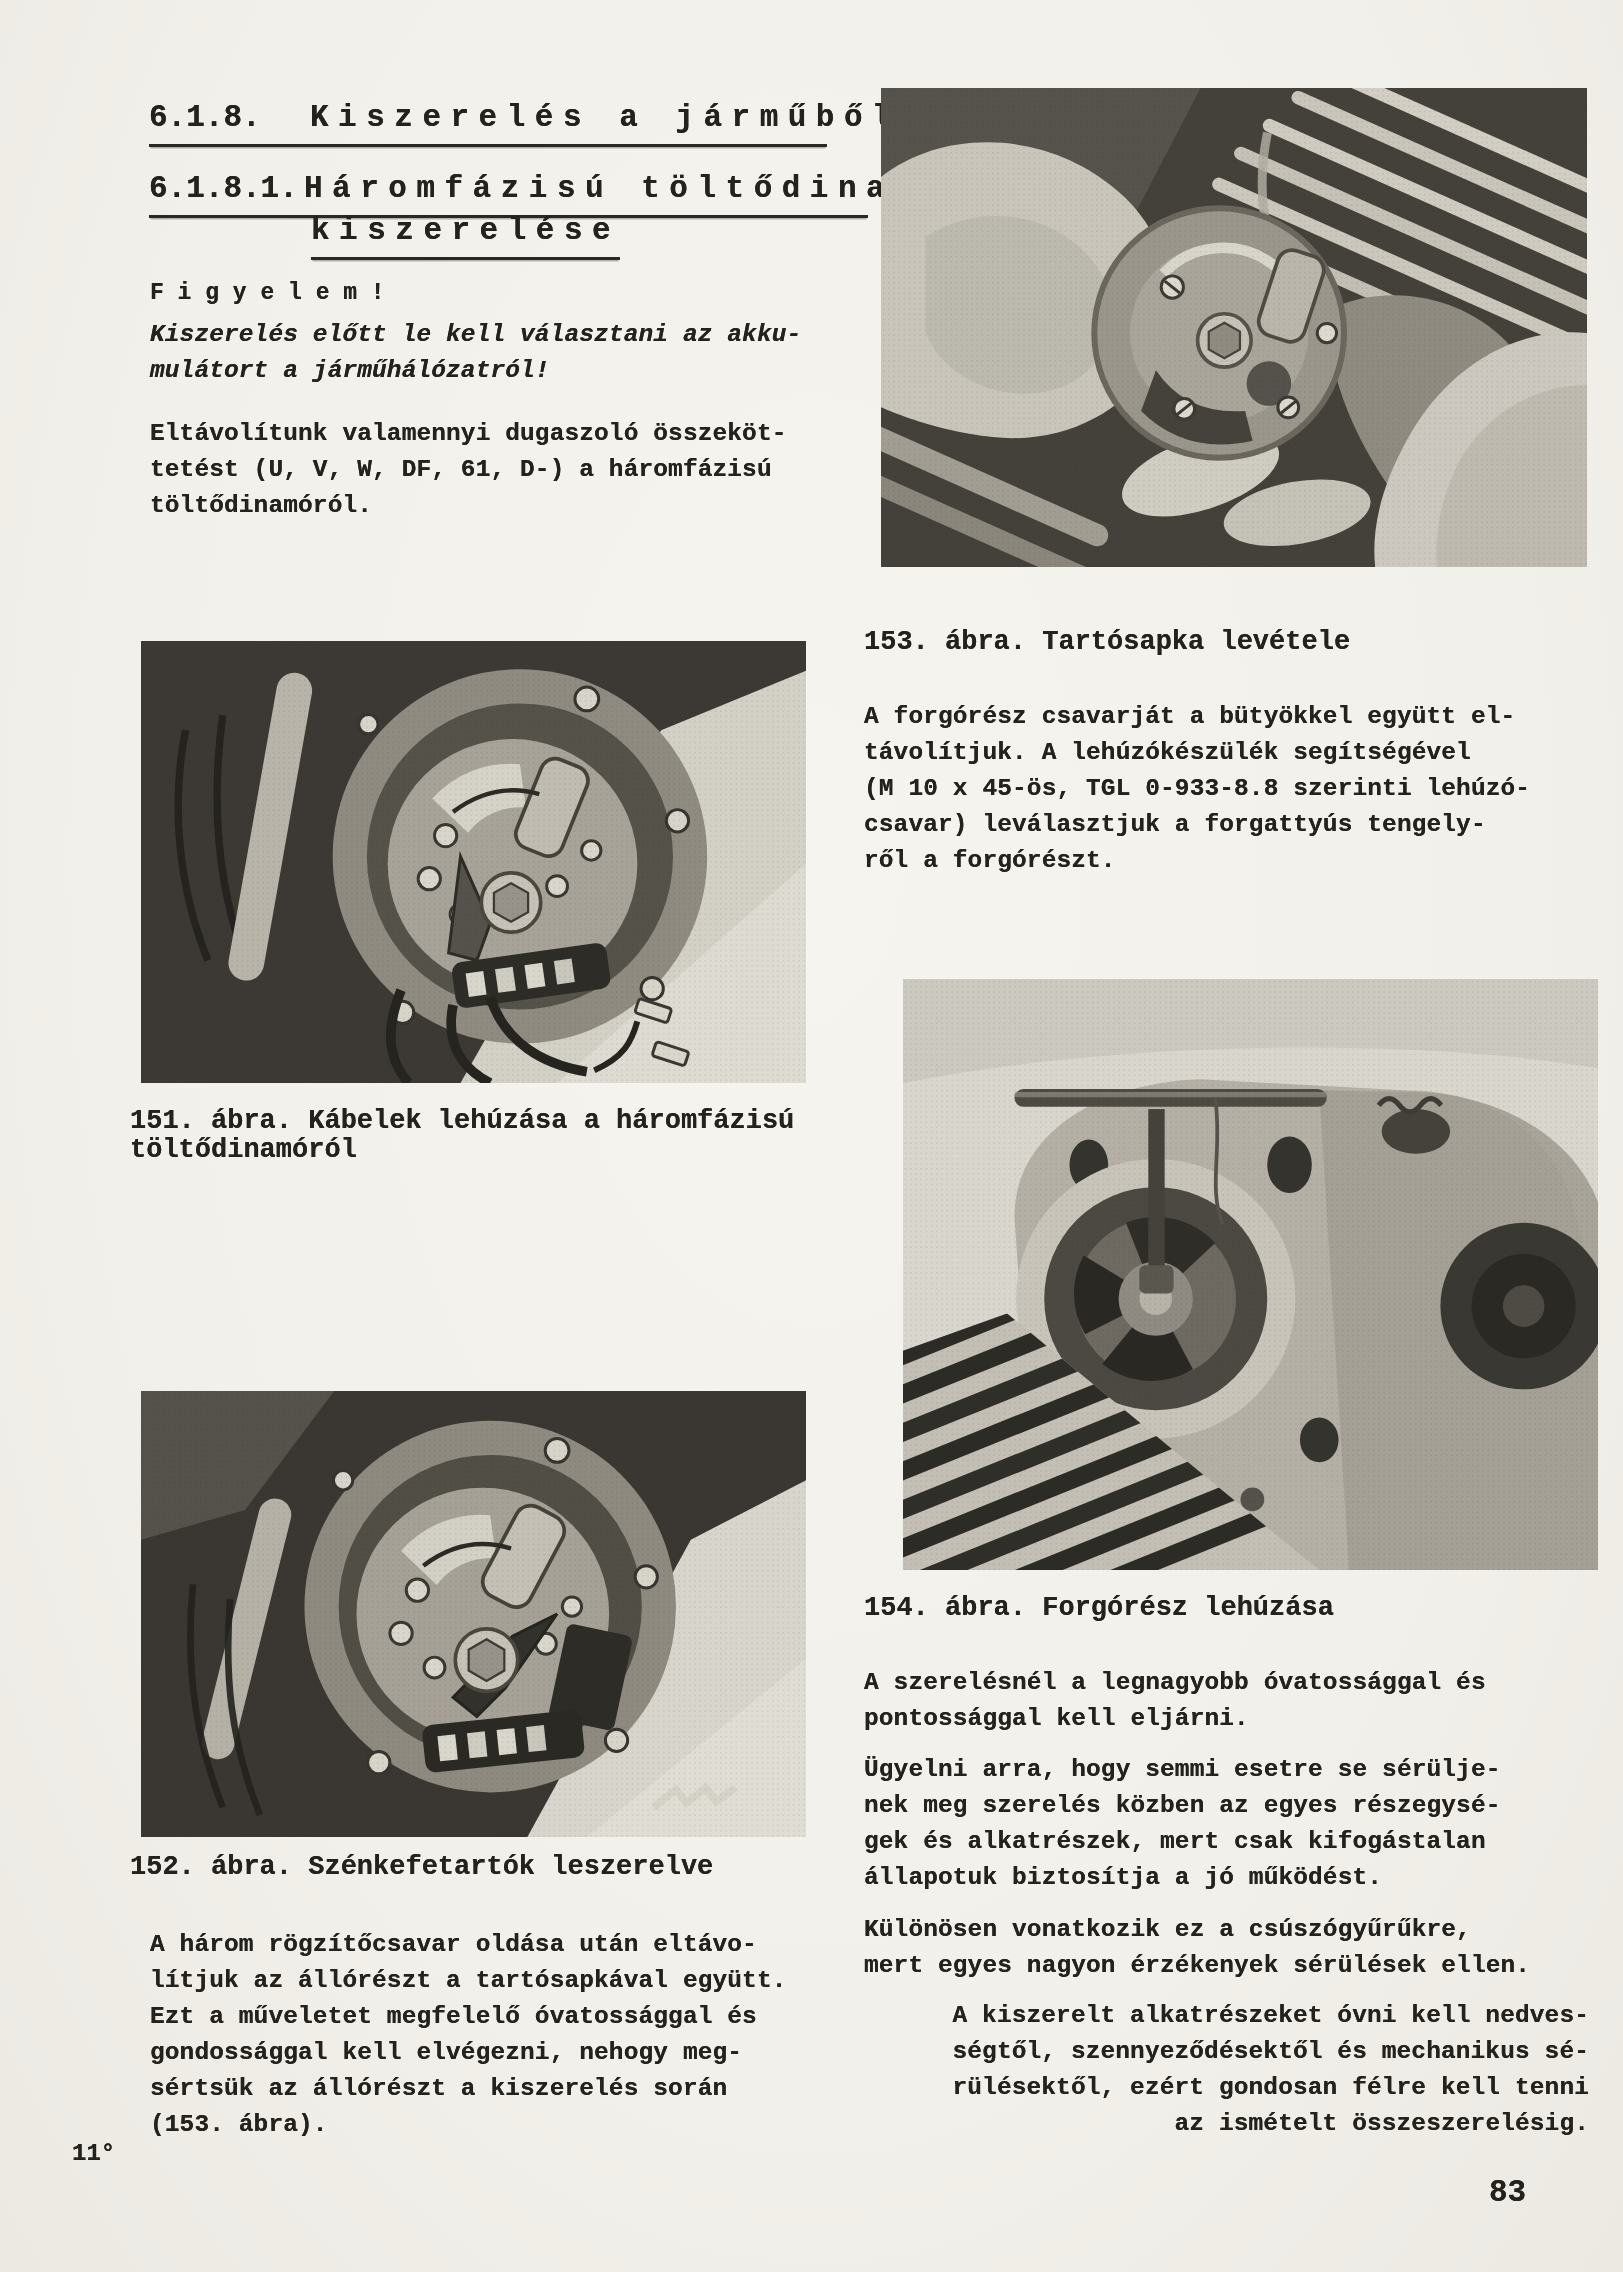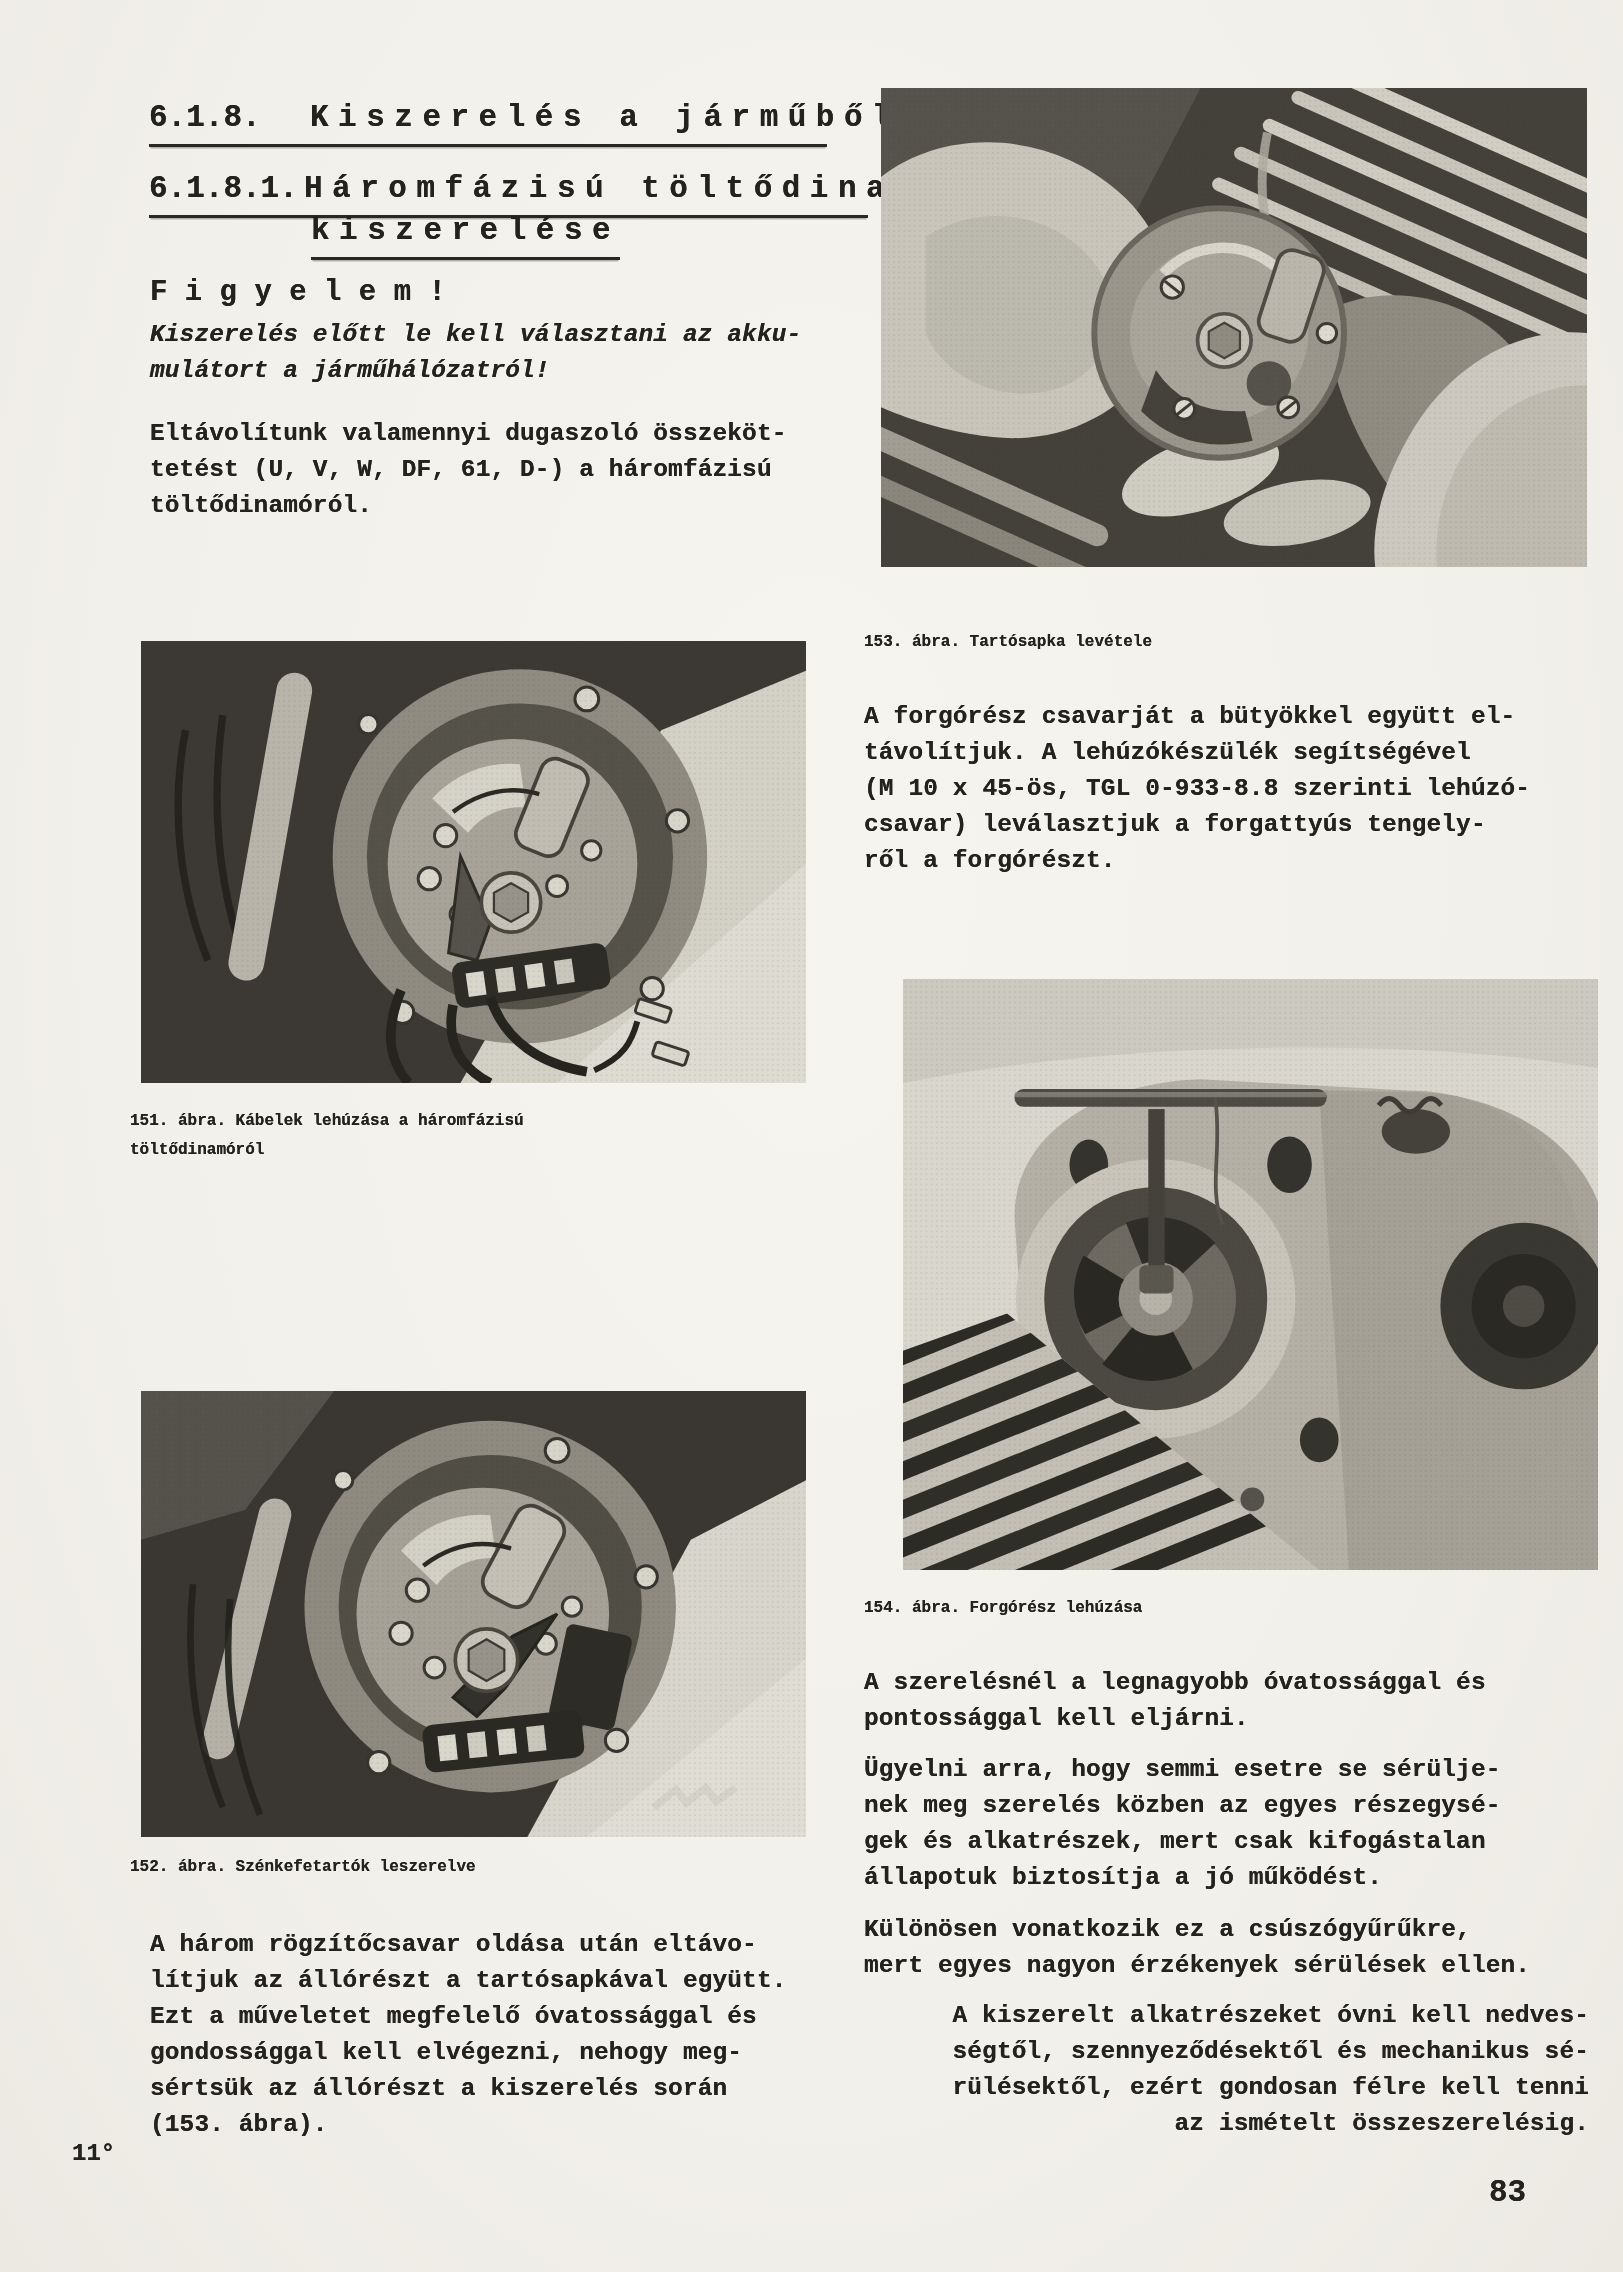--- a/index.html
+++ b/index.html
@@ -18,37 +18,37 @@
     color:#23221d;
     text-shadow:0 0 0.4px rgba(30,28,24,0.85);
   }
   .body{
     font-size:24.5px;
     line-height:36px;
     white-space:pre-line;
     letter-spacing:0.1px;
   }
   .cap{
-    font-size:16px;
+    font-size:27px;
     line-height:29px;
     white-space:pre-line;
   }
   .headline{
     font-size:31px;
     line-height:27px;
     border-bottom:3.7px solid #2a2823;
     padding-bottom:13px;
     box-shadow:0 3px 0 -1.5px rgba(42,40,35,0.32);
     white-space:nowrap;
   }
   .headnum{display:inline-block;}
   .headnum.n1{width:161px;}
   .headnum.n2{width:155px;}
   .headtitle{letter-spacing:9.5px;}
-  .attention{font-size:29px;line-height:30px;white-space:nowrap;}
+  .attention{font-size:23px;line-height:30px;white-space:nowrap;}
   .pagenum{font-size:31px;line-height:34px;}
   .printmark{font-size:24px;line-height:22px;}
   .photo{display:block;}
   .photo svg{display:block;width:100%;height:100%;}
 </style>
 </head>
 <body>
 
 <div class="page">
 

